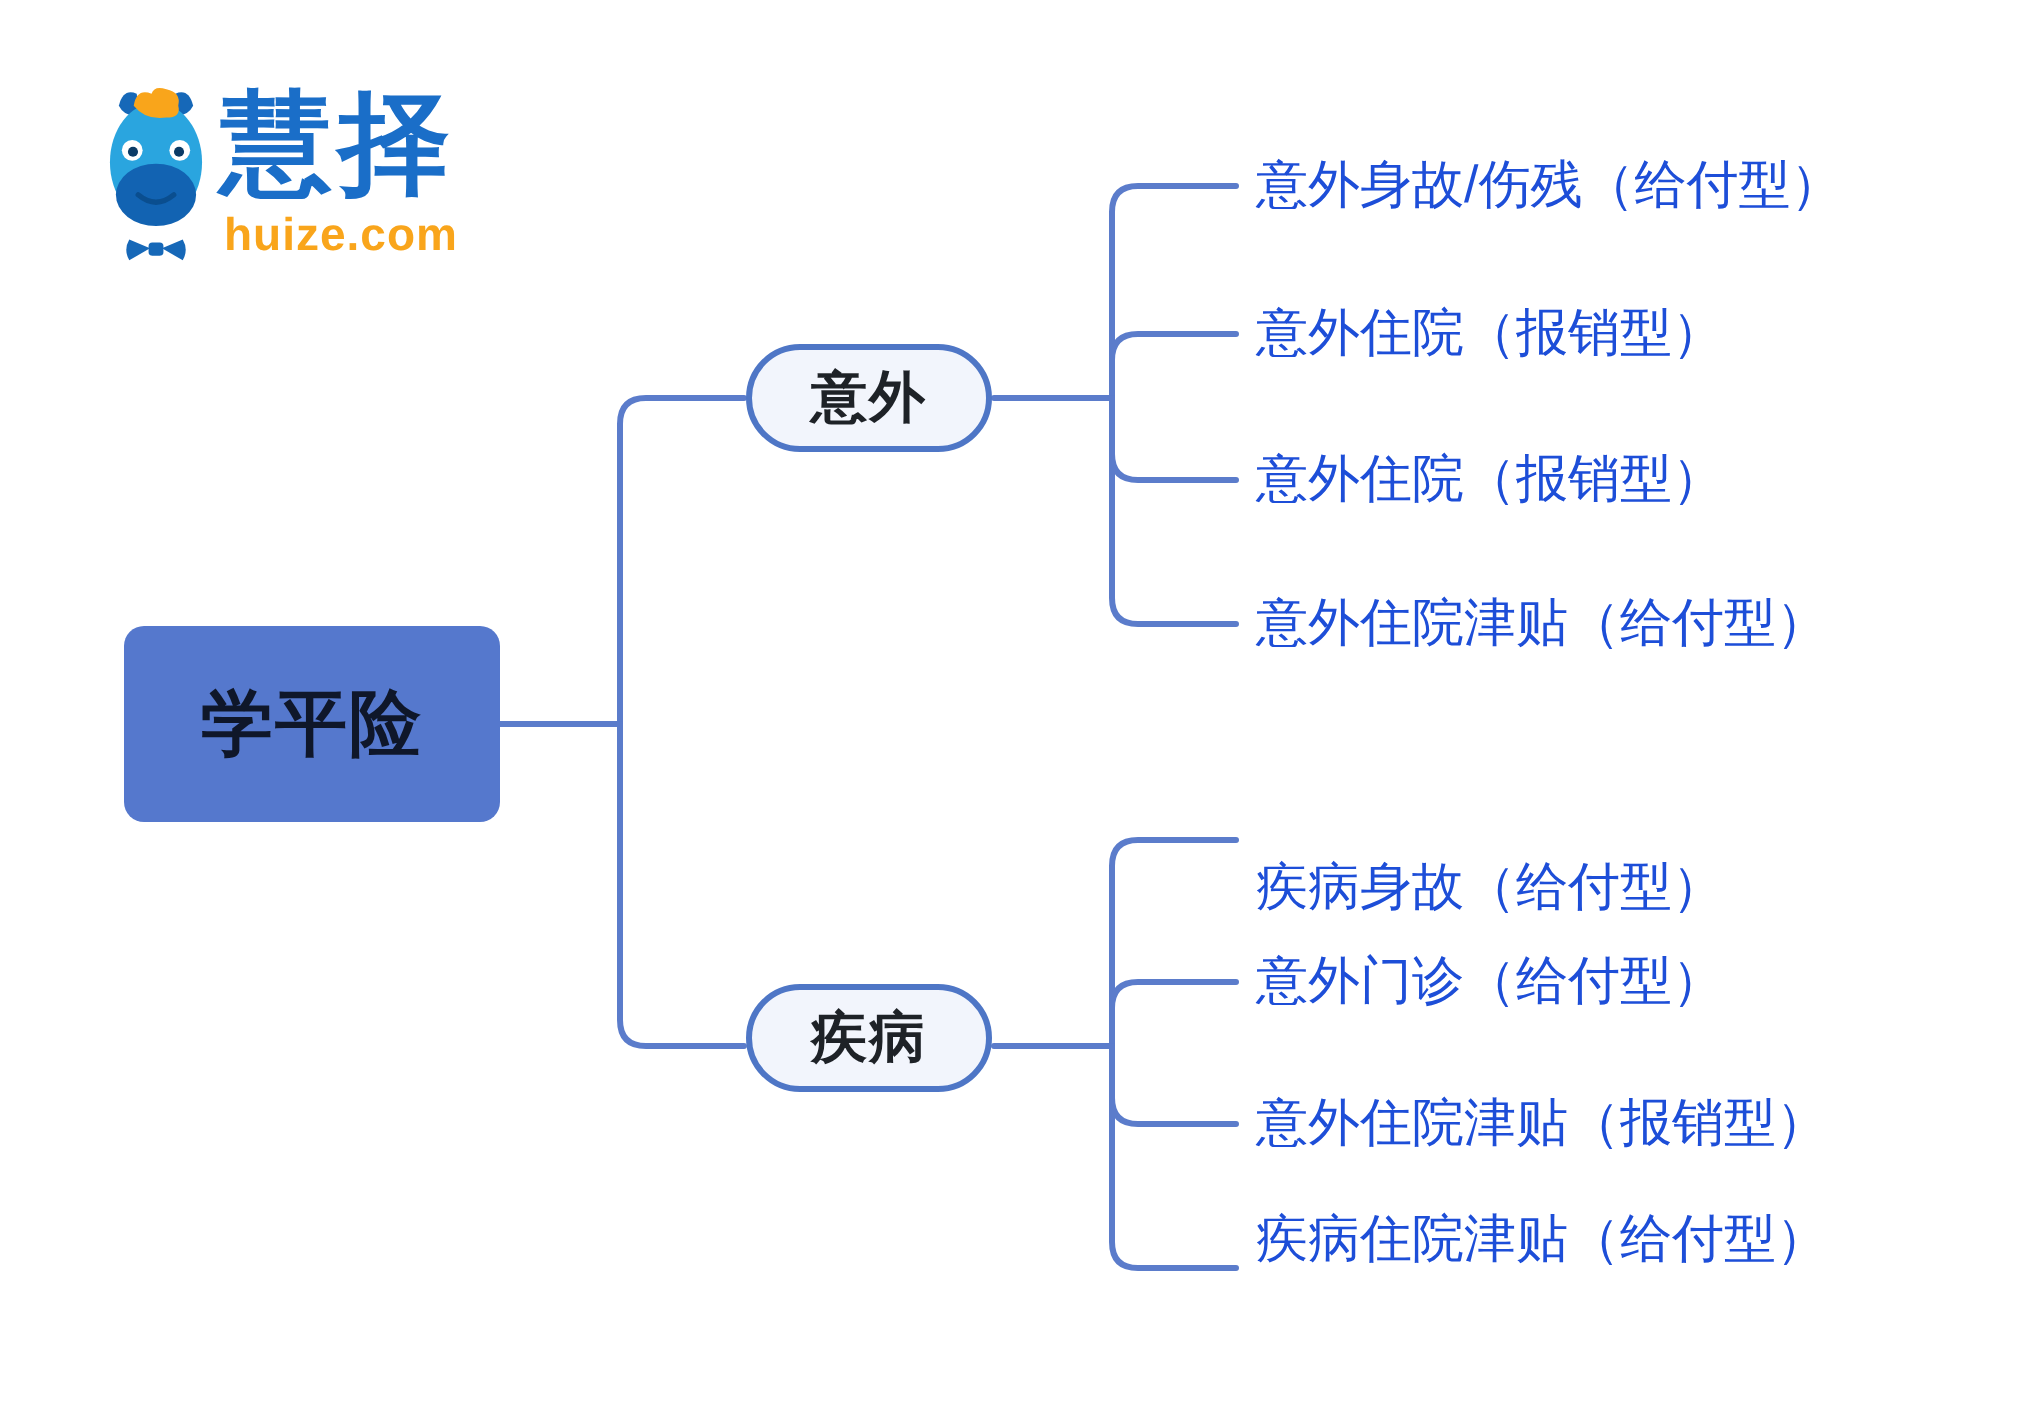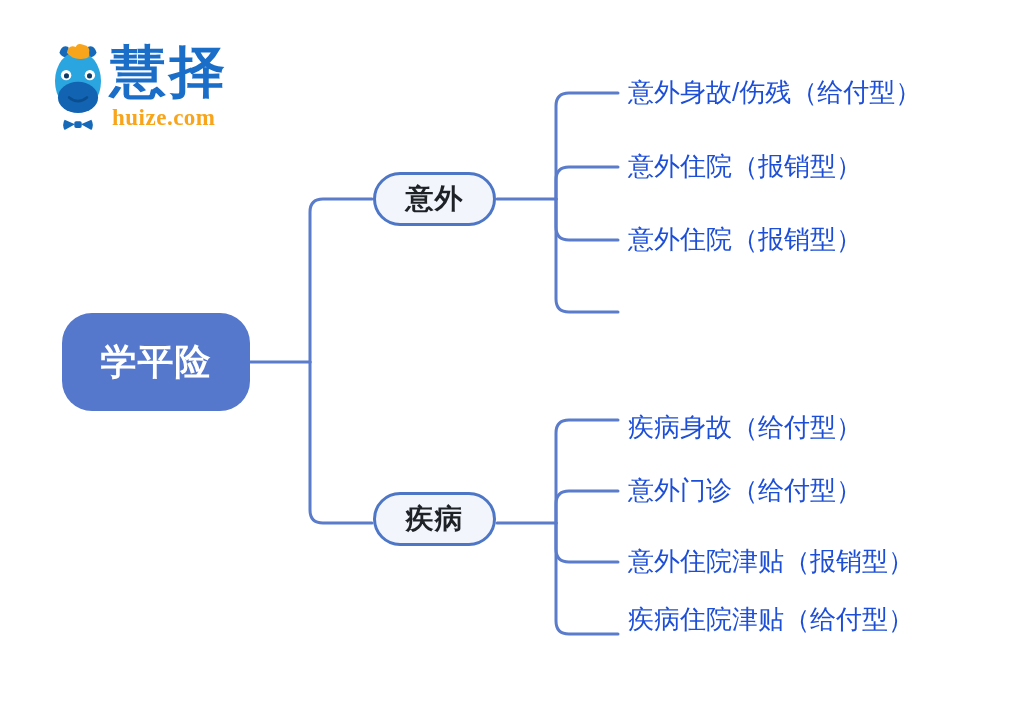--- a/index.html
+++ b/index.html
@@ -15,33 +15,33 @@
   #logo{position:absolute;left:48px;top:40px;width:230px;height:100px;}
   #logo .horse{position:absolute;left:4px;top:2px;}
   #logo .brand-name{
     position:absolute;left:62px;top:4px;
     font-size:56px;font-weight:bold;color:#1A6EC8;
     letter-spacing:3px;line-height:1;white-space:nowrap;
   }
   #logo .brand-domain{
     position:absolute;left:64px;top:66px;
     font-size:23px;font-weight:bold;color:#F9A51B;
-    line-height:1;white-space:nowrap;letter-spacing:0.5px;font-family:Liberation Serif, serif;
+    line-height:1;white-space:nowrap;letter-spacing:0.5px;
   }
 
   
   #links{position:absolute;left:0;top:0;pointer-events:none;}
   #links path{fill:none;stroke:#5B7CCB;stroke-width:3;stroke-linecap:round;}
 
   
   .root-node{
     position:absolute;left:62px;top:313px;width:188px;height:98px;
-    background:#5578CD;border-radius:30px;
+    background:#5578CD;border-radius:10px;
     display:flex;align-items:center;justify-content:center;
-    color:#ffffff;font-size:36px;font-weight:bold;letter-spacing:1px;
+    color:#0f172a;font-size:36px;font-weight:bold;letter-spacing:1px;
   }
   .branch-node{
     position:absolute;left:373px;width:123px;height:54px;
     background:#F2F5FC;border:3px solid #4E76C6;border-radius:29px;
     box-sizing:border-box;
     display:flex;align-items:center;justify-content:center;
     color:#1E2227;font-size:28px;font-weight:bold;letter-spacing:1px;
   }
   #branch-accident{top:172px;align-items:center;}
   #branch-disease{top:492px;}
@@ -110,19 +110,20 @@
     <span>意外</span>
   </div>
 
   <div class="branch-node" id="branch-disease">
     <span>疾病</span>
   </div>
 
   <div class="leaf" style="top:93px">意外身故/伤残（给付型）</div>
   <div class="leaf" style="top:167px">意外住院（报销型）</div>
   <div class="leaf" style="top:240px">意外住院（报销型）</div>
+  <div class="leaf" style="top:312px">意外住院津贴（给付型）</div>
 
-  <div class="leaf" style="top:428px">疾病身故（给付型）</div>
+  <div class="leaf" style="top:444px">疾病身故（给付型）</div>
   <div class="leaf" style="top:491px">意外门诊（给付型）</div>
   <div class="leaf" style="top:562px">意外住院津贴（报销型）</div>
   <div class="leaf" style="top:620px">疾病住院津贴（给付型）</div>
 
 </div>
 
 </body></html>

